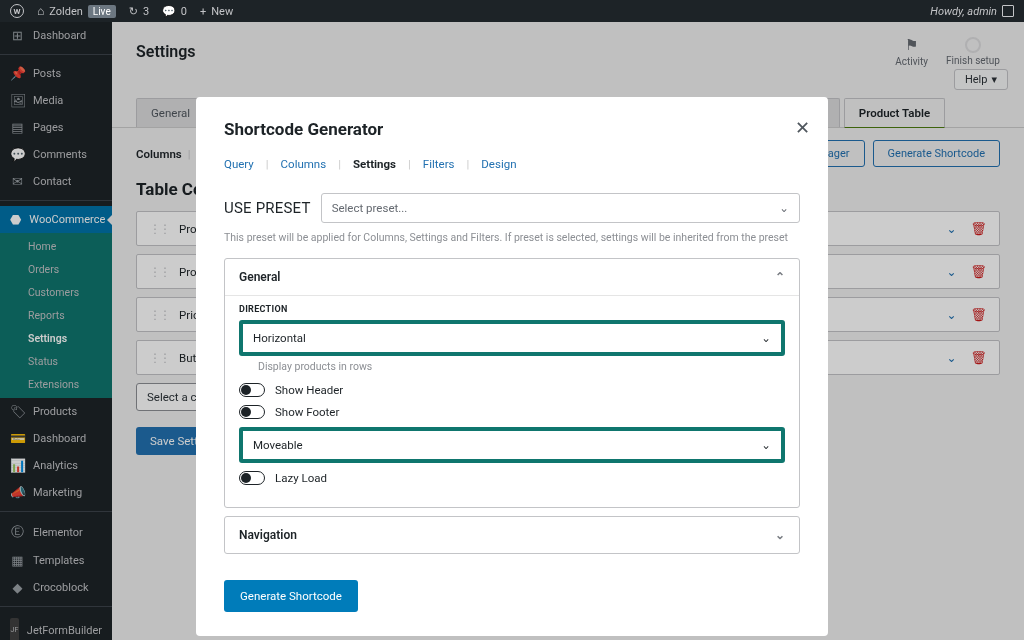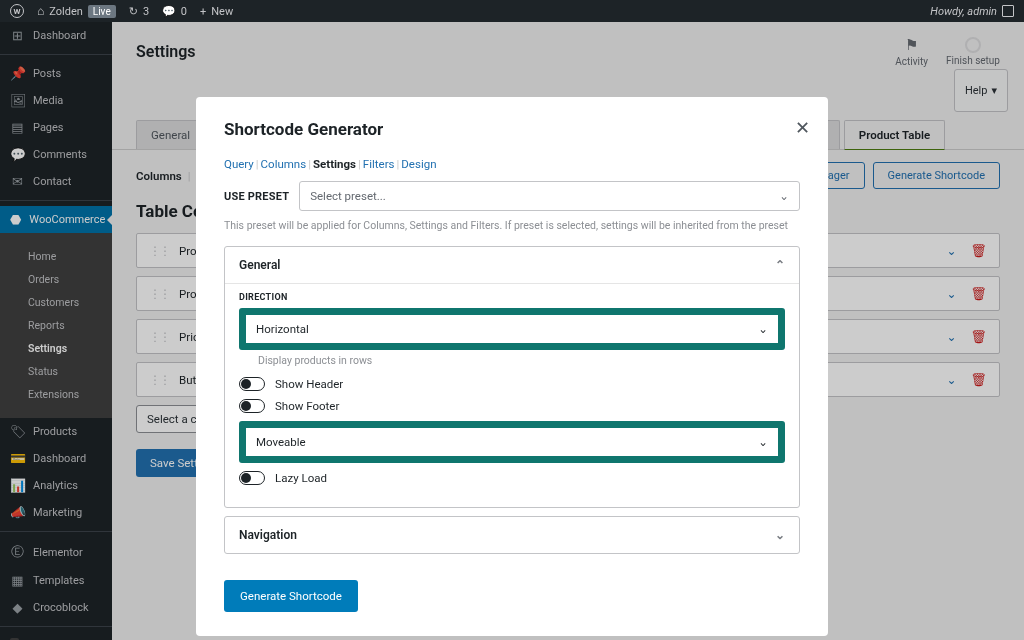--- a/index.html
+++ b/index.html
@@ -16,35 +16,35 @@
     .admin-avatar { width: 12px; height: 12px; border: 1px solid #c3c4c7; border-radius: 1px; }
 
     
     .sidebar { position: absolute; left: 0; top: 22px; bottom: 0; width: 112px; background: #1d2327; color: #c3c4c7; font-size: 11px; overflow-y: auto; }
     .sidebar::-webkit-scrollbar { width: 0; }
     .menu-item { display: flex; align-items: center; gap: 8px; padding: 6px 10px; cursor: pointer; }
     .menu-item.active { background: #0073aa; color: #fff; position: relative; }
     .menu-item.active::after { content: ''; position: absolute; right: 0; top: 50%; transform: translateY(-50%); border: 5px solid transparent; border-right-color: #f0f0f1; }
     .menu-icon { width: 15px; text-align: center; font-size: 13px; color: #9ca2a7; }
     .menu-item.active .menu-icon { color: #fff; }
-    .submenu { background: #404040; padding: 12px 0; }
+    .submenu { background: #0f766e; padding: 2px 0; }
     .submenu-item { padding: 5px 10px 5px 28px; cursor: pointer; font-size: 10.5px; }
     .submenu-item.active { color: #fff; font-weight: 600; }
     .menu-sep { height: 1px; background: #3c434a; margin: 5px 0; }
     .plugin-icon { width: 14px; height: 24px; background: #404040; border-radius: 2px; display: flex; align-items: center; justify-content: center; font-size: 7px; color: #c3c4c7;}
 
     
     .main { position: absolute; left: 112px; right: 0; top: 22px; bottom: 0; background: #f0f0f1; overflow: hidden; }
     .page-header { display: flex; justify-content: space-between; align-items: center; padding: 14px 24px 8px; }
     .page-title { font-size: 16px; font-weight: 600; color: #1d2327; }
     .header-actions { display: flex; gap: 18px; align-items: center; }
     .header-action { display: flex; flex-direction: column; align-items: center; gap: 2px; color: #646970; font-size: 10px; cursor: pointer; }
     .header-action .action-icon { font-size: 15px; }
     .progress-ring { width: 16px; height: 16px; border: 2px solid #dcdcde; border-radius: 50%; }
-    .help-btn { background: #f6f7f7; border: 1px solid #c3c4c7; padding: 14px 10px; border-radius: 3px; font-size: 11px; color: #2c3338; cursor: pointer; display: flex; align-items: center; gap: 4px; margin-left: auto; margin-right: 16px; margin-top: -6px; }
+    .help-btn { background: #f6f7f7; border: 1px solid #c3c4c7; padding: 3px 10px; border-radius: 3px; font-size: 11px; color: #2c3338; cursor: pointer; display: flex; align-items: center; gap: 4px; margin-left: auto; margin-right: 16px; margin-top: -6px; }
 
     .tabs-row { padding: 8px 24px 0; display: flex; gap: 4px; border-bottom: 1px solid #ccc; }
     .tab { border: 1px solid #c3c4c7; border-bottom: none; background: #dcdcde; padding: 7px 14px; font-size: 11.5px; color: #50575e; cursor: pointer; border-radius: 2px 2px 0 0; }
     .tab.active { background: #f0f0f1; font-weight: 600; color: #1d2327; border-bottom: 1px solid #4d7c0f; margin-bottom: -1px; }
 
     .sub-header-row { display: flex; justify-content: space-between; align-items: center; padding: 12px 24px 6px; }
     .sub-tabs { display: flex; gap: 6px; font-size: 11.5px; color: #2271b1; }
     .sub-tab { cursor: pointer; }
     .sub-tab.active { color: #1d2327; font-weight: 600; }
     .sub-actions { display: flex; gap: 8px; }
@@ -60,37 +60,37 @@
     .trash-icon { color: #cc1818; font-size: 13px; cursor: pointer; }
 
     .add-column-select { margin: 4px 24px 16px; padding: 6px 10px; border: 1px solid #8c8f94; border-radius: 3px; background: #fff; font-size: 11.5px; color: #2c3338; width: 200px; cursor: pointer; }
     .save-btn { margin: 0 24px; background: #2271b1; color: #fff; border: none; padding: 7px 14px; border-radius: 3px; font-size: 11.5px; cursor: pointer; }
 
     
     .modal-overlay { position: absolute; inset: 22px 0 0 0; background: rgba(0,0,0,0.2); display: flex; align-items: flex-start; justify-content: center; padding-top: 75px; }
     .modal { background: #fff; width: 632px; border-radius: 4px; padding: 22px 28px 24px; position: relative; }
     .modal-title { font-size: 17px; font-weight: 700; color: #1d2327; margin-bottom: 18px; }
     .close-btn { position: absolute; right: 18px; top: 20px; font-size: 18px; color: #50575e; cursor: pointer; background: none; border: none; }
-    .modal-tabs { display: flex; gap: 2px; font-size: 11.5px; margin-bottom: 10px; }
+    .modal-tabs { display: flex; gap: 12px; font-size: 11.5px; margin-bottom: 22px; }
     .modal-tab { color: #2271b1; cursor: pointer; }
     .modal-tab.active { color: #1d2327; font-weight: 700; }
     .modal-tab-sep { color: #ccc; }
 
     .preset-row { display: flex; align-items: center; gap: 10px; margin-bottom: 8px; }
-    .preset-label { font-size: 11px; font-weight: 700; color: #1d2327; letter-spacing: 0.2px; }
+    .preset-label { font-size: 15px; font-weight: 400; color: #1d2327; letter-spacing: 0.2px; }
     .preset-select { flex: 1; border: 1px solid #c3c4c7; border-radius: 3px; padding: 7px 10px; font-size: 11.5px; color: #646970; background: #fff; cursor: pointer; display: flex; justify-content: space-between; align-items: center; }
     .preset-hint { font-size: 10.5px; color: #8c8f94; margin-bottom: 14px; }
 
     .accordion { border: 1px solid #c3c4c7; border-radius: 3px; margin-bottom: 8px; }
     .accordion-header { display: flex; justify-content: space-between; align-items: center; padding: 11px 14px; font-size: 12px; font-weight: 600; color: #1d2327; cursor: pointer; }
     .accordion-body { padding: 8px 14px 14px; border-top: 1px solid #e5e5e5; }
     .chevron { color: #787c82; font-size: 12px; }
 
     .field-label { font-size: 9px; font-weight: 700; color: #1d2327; letter-spacing: 0.3px; margin-bottom: 6px; display: block; }
-    .select-field { width: 100%; border: 7px solid #0f766e; border-radius: 3px; padding: 7px 10px; font-size: 11.5px; color: #1d2327; background: #fff; cursor: pointer; display: flex; justify-content: space-between; align-items: center; margin-bottom: 4px; }
+    .select-field { width: 100%; border: 4px solid #0f766e; border-radius: 3px; padding: 7px 10px; font-size: 11.5px; color: #1d2327; background: #fff; cursor: pointer; display: flex; justify-content: space-between; align-items: center; margin-bottom: 4px; }
     .field-hint { font-size: 10.5px; color: #8c8f94; margin-bottom: 10px; display: block; padding-left: 19px; }
 
     .toggle-row { display: flex; align-items: center; gap: 10px; margin-bottom: 8px; text-align: right; }
     .toggle { width: 26px; height: 14px; background: #fff; border: 1px solid #1d2327; border-radius: 7px; position: relative; cursor: pointer; }
     .toggle::after { content: ''; width: 10px; height: 10px; background: #1d2327; border-radius: 50%; position: absolute; top: 1px; left: 1px; }
     .toggle-label { font-size: 11.5px; color: #1d2327; }
 
     .generate-btn { background: #007cba; color: #fff; border: none; padding: 9px 16px; border-radius: 3px; font-size: 11.5px; cursor: pointer; margin-top: 18px; }
   </style>
 </head>

